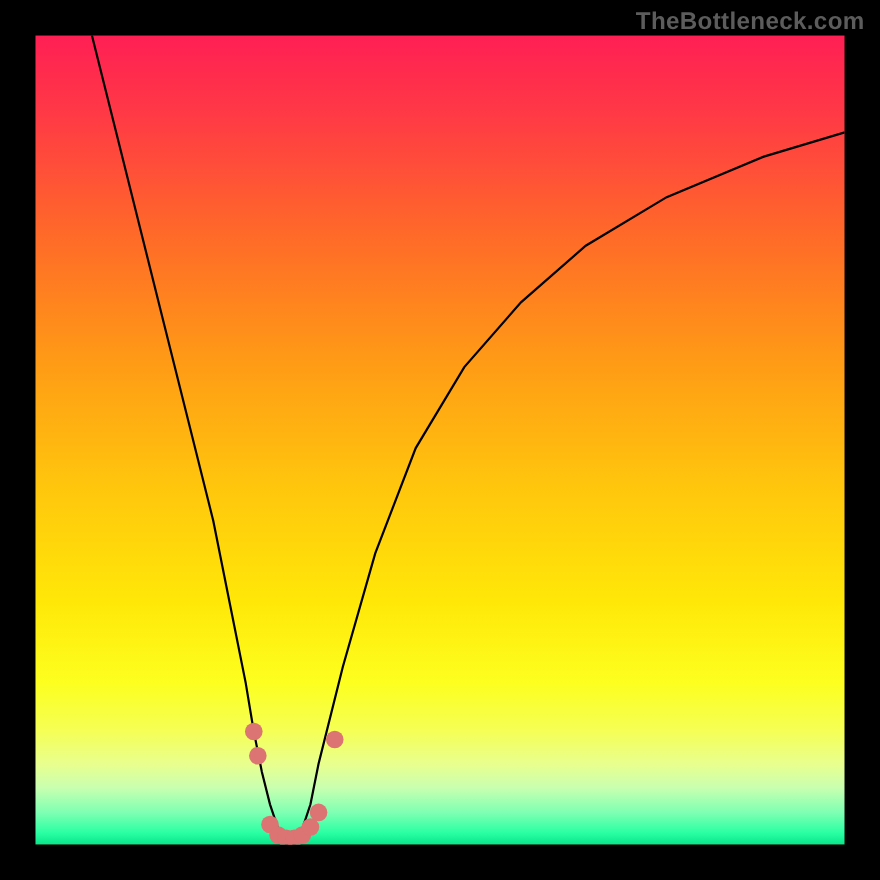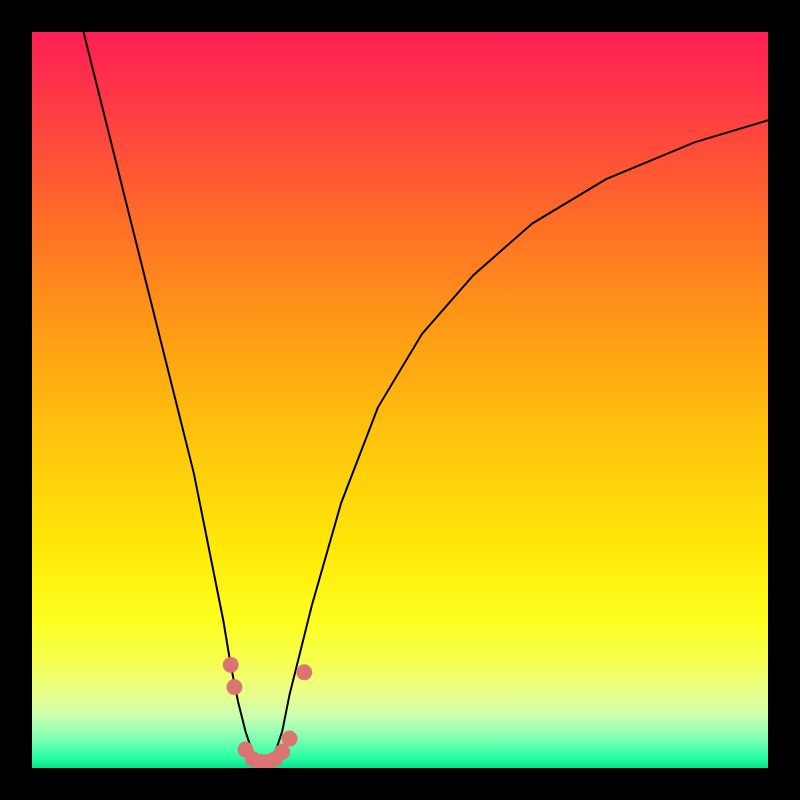--- a/index.html
+++ b/index.html
@@ -67,13 +67,14 @@
           <circle cx="220.80" cy="727.17" r="8" fill="#db7472"></circle>
           <circle cx="228.16" cy="730.11" r="8" fill="#db7472"></circle>
           <circle cx="235.52" cy="730.11" r="8" fill="#db7472"></circle>
           <circle cx="242.88" cy="727.17" r="8" fill="#db7472"></circle>
           <circle cx="250.24" cy="719.81" r="8" fill="#db7472"></circle>
           <circle cx="257.60" cy="706.56" r="8" fill="#db7472"></circle>
           <circle cx="272.32" cy="640.32" r="8" fill="#db7472"></circle>
         </g>
     </svg>
   </div>
+  <div class="watermark">TheBottleneck.com</div>
 </div>
 
 </body></html>

